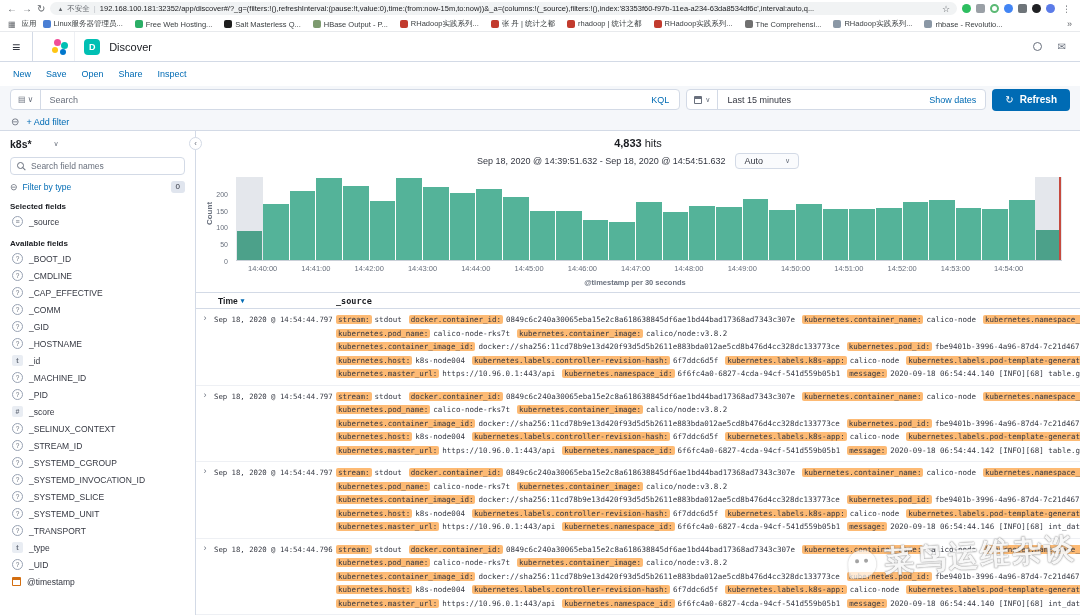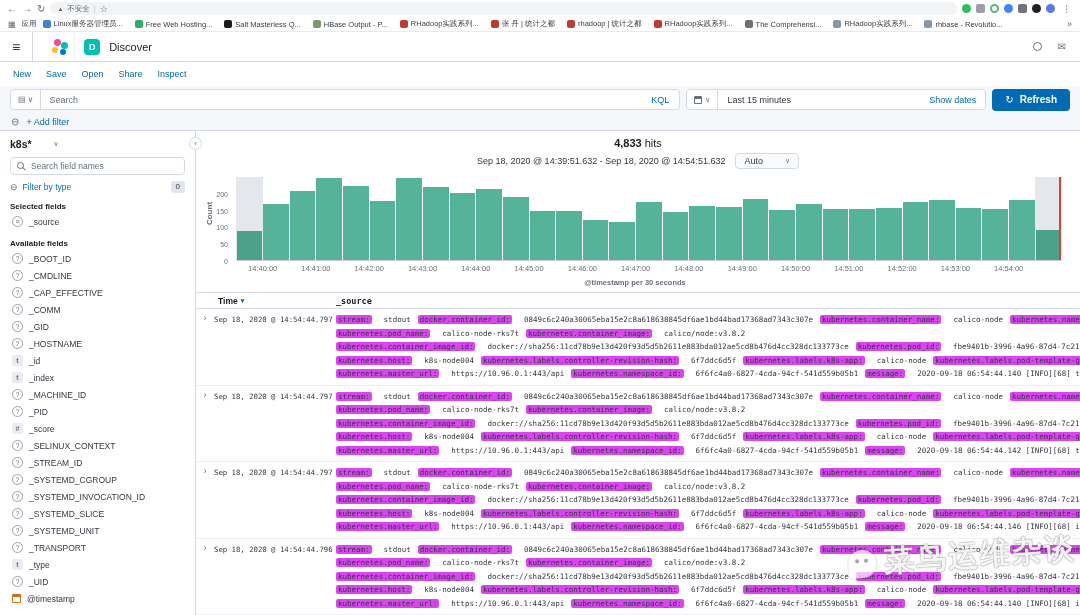--- a/index.html
+++ b/index.html
@@ -112,41 +112,42 @@
   .dtable { margin-top:5px; border-top:1px solid var(--border); }
   .thead { display:flex; height:16px; align-items:center; border-bottom:1px solid var(--border); font-size:8.5px; font-weight:bold; color:#1a1c21; }
   .th-time { width:140px; padding-left:22px; display:flex; gap:3px; align-items:center; }
   .sort-ic { color:var(--kblue); font-size:7px; }
   .th-source { flex:1; font-family:"DejaVu Sans Mono",monospace; font-weight:bold; }
   .doc-row { display:flex; border-bottom:1px solid #eef0f4; padding:4px 0; }
   .expand { width:18px; text-align:center; color:#69707d; font-size:9px; flex:0 0 auto; }
   .time-cell { width:122px; flex:0 0 auto; font-family:"DejaVu Sans Mono",monospace; font-size:7.3px; color:#343741; padding-top:2px; }
   .src-cell { flex:1; min-width:0; font-family:"DejaVu Sans Mono",monospace; font-size:7.5px; color:#343741; }
   .src-line { line-height:13.5px; white-space:nowrap; overflow:hidden; }
-  .k { background:#d946ef; border-radius:2px; padding:0 2px; margin-right:12px;text-align:right; }
+  .k { background:#fdba74; border-radius:2px; padding:0 2px; margin-right:3px;text-align:right; }
   .v { margin-right:7px; }
   
   .watermark { position:absolute; right:4px; top:536px; display:flex; align-items:center; gap:8px; transform:rotate(-4deg); pointer-events:none; z-index:20; opacity:.92; }
   .wm-icon { width:28px; height:28px; border-radius:50% 50% 50% 12%; background:rgba(255,255,255,.75); box-shadow:0 0 2px rgba(110,110,110,.6); position:relative; }
   .wm-icon::before, .wm-icon::after { content:''; position:absolute; width:4px; height:4px; border-radius:50%; background:rgba(130,130,130,.8); top:9px; }
   .wm-icon::before { left:7px; } .wm-icon::after { left:16px; }
   .wm-text { font-size:30px; font-weight:bold; letter-spacing:2px; color:rgba(255,255,255,.95); text-shadow:0 0 1px rgba(100,100,100,.9), 0 0 2px rgba(100,100,100,.6); font-family:"DejaVu Sans",sans-serif; }
 </style>
 </head>
 <body>
 
 <div>
   <div class="url-row">
     <span class="nav-ic">←</span>
     <span class="nav-ic">→</span>
     <span class="nav-ic">↻</span>
     <div class="omnibox">
       <span class="warn-ic">▲</span>
       <span class="notsecure">不安全</span>
       <span class="url-sep">|</span>
+      <span class="url">192.168.100.181:32352/app/discover#/?_g=(filters:!(),refreshInterval:(pause:!t,value:0),time:(from:now-15m,to:now))&amp;_a=(columns:!(_source),filters:!(),index:'83353f60-f97b-11ea-a234-63da8534df6c',interval:auto,q...</span>
       <span class="star">☆</span>
     </div>
     <div class="ext-icons">
       <span class="ext" style="background:#2dbe60"></span>
       <span class="ext sq" style="background:#9aa0a6"></span>
       <span class="ext ring"></span>
       <span class="ext" style="background:#4285f4"></span>
       <span class="ext sq" style="background:#6e7479"></span>
       <span class="ext" style="background:#202124"></span>
       <span class="ext" style="background:#5b7be8"></span>
@@ -303,24 +304,20 @@
           <span class="ficon f-unk">?</span>
           <span class="fname">_GID</span>
         </div>
         <div class="field">
           <span class="ficon f-unk">?</span>
           <span class="fname">_HOSTNAME</span>
         </div>
         <div class="field">
           <span class="ficon f-str">t</span>
           <span class="fname">_id</span>
-        </div>
-        <div class="field">
-          <span class="ficon f-str">t</span>
-          <span class="fname">_index</span>
         </div>
         <div class="field">
           <span class="ficon f-unk">?</span>
           <span class="fname">_MACHINE_ID</span>
         </div>
         <div class="field">
           <span class="ficon f-unk">?</span>
           <span class="fname">_PID</span>
         </div>
         <div class="field">

